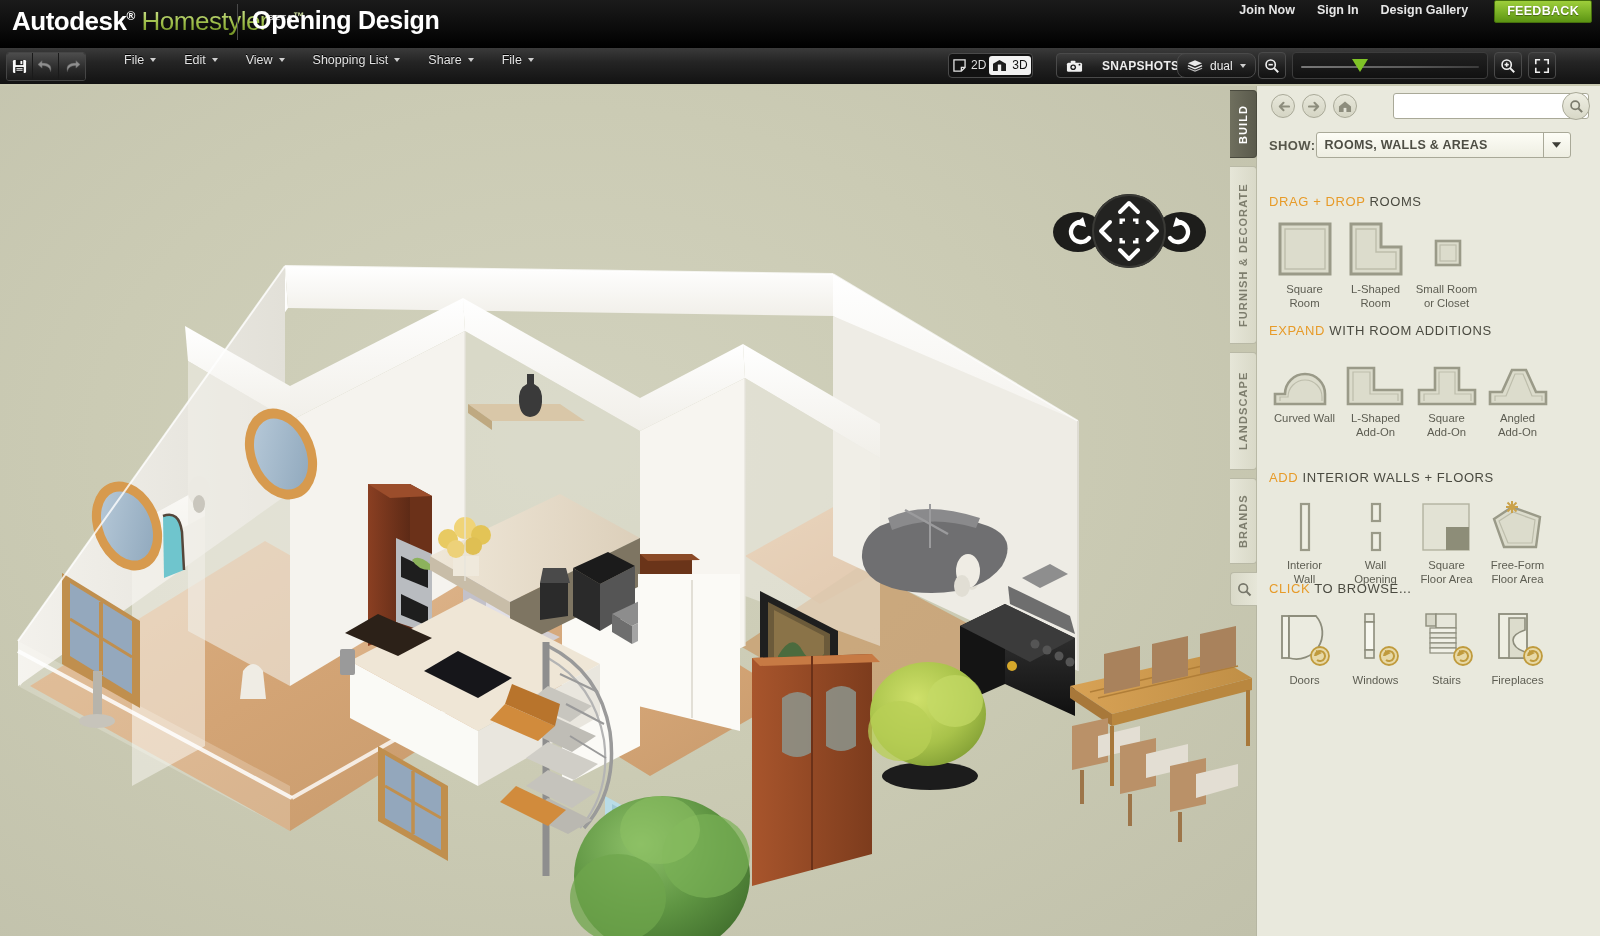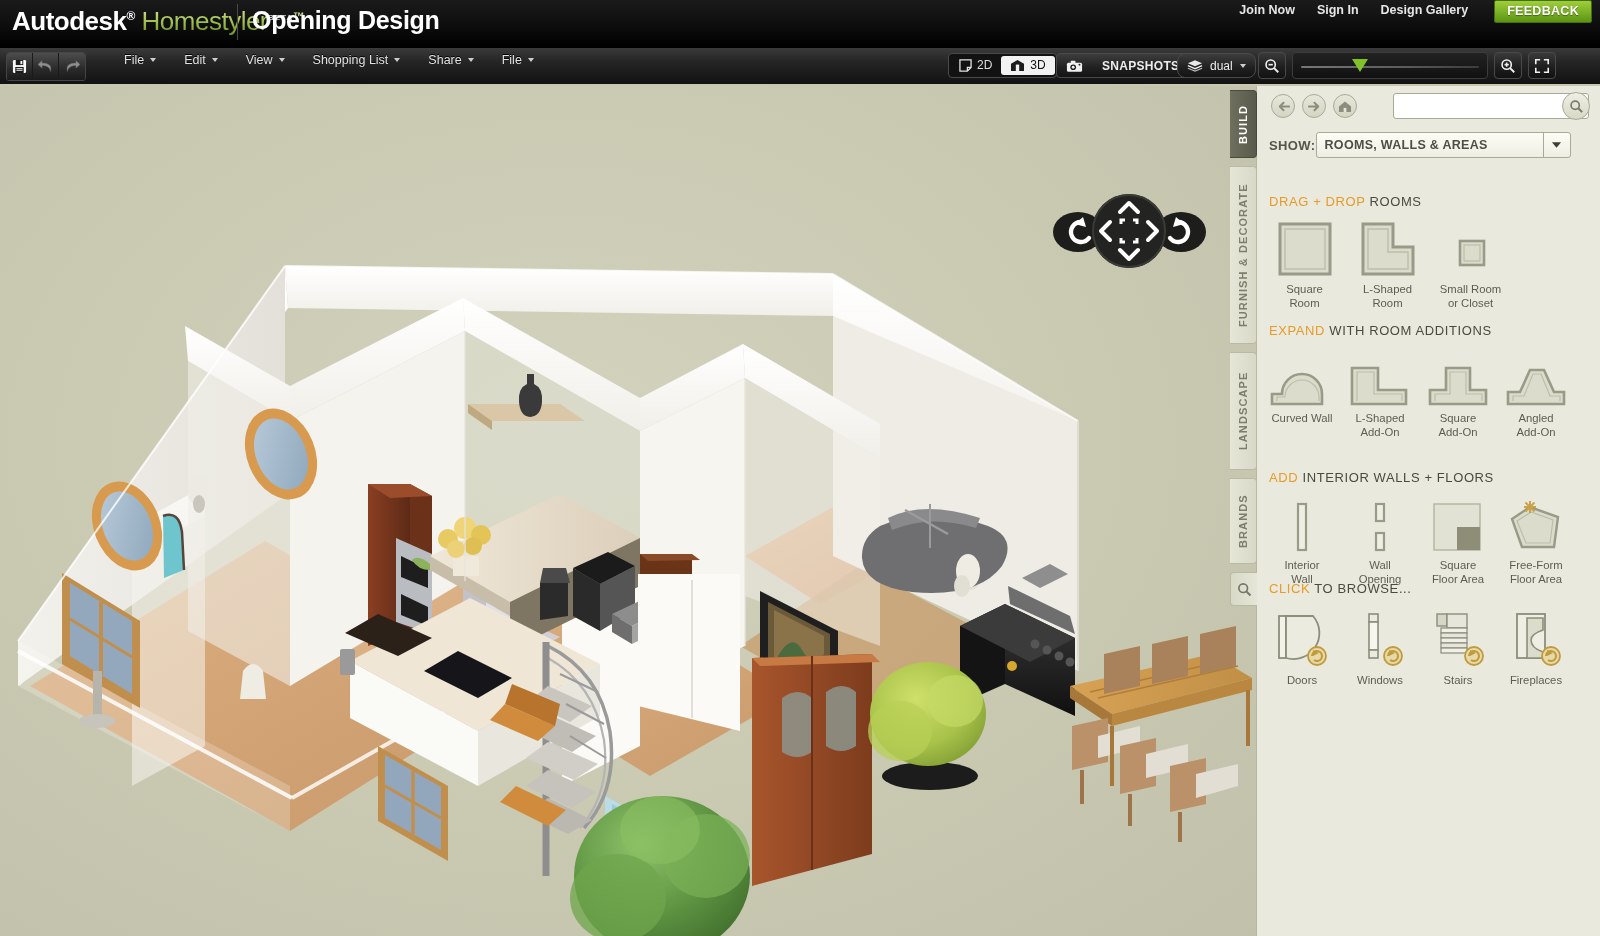--- a/index.html
+++ b/index.html
@@ -78,21 +78,21 @@
     text-shadow: 0 -1px 0 #000;
   }
   .caret-dn { width: 0; height: 0; border-left: 3.5px solid transparent; border-right: 3.5px solid transparent; border-top: 4px solid #cfcfcf; }
 
   .view-toggle {
     position: absolute; left: 948px; top: 5px; height: 25px;
     background: #121212; border: 1px solid #4a4a4a; border-radius: 4px;
     display: flex; align-items: center; padding: 1px;
   }
   .vt-btn {
-    display: flex; align-items: center; gap: 5px; padding: 2px 9px 3px;
+    display: flex; align-items: center; gap: 5px; padding: 2px 3px 3px;
     color: #ddd; font-size: 12px; border-radius: 3px; cursor: pointer;
   }
   .vt-btn.active { background: #f2f2f2; color: #111; font-weight: normal; }
   .snapshots-btn {
     position: absolute; left: 1056px; top: 5px; height: 25px;
     background: linear-gradient(180deg,#3d3d3d 0%, #202020 60%, #141414 100%);
     border: 1px solid #4a4a4a; border-radius: 4px;
     display: flex; align-items: center; gap: 19px; padding: 0 12px 0 9px;
     color: #ededed; font-size: 12px; font-weight: bold; cursor: pointer; letter-spacing: .3px;
   }
@@ -196,21 +196,21 @@
     position: absolute; right: 0; top: 0; width: 27px; height: 24px;
     border-left: 1px solid #a9a998; display: flex; align-items: center; justify-content: center;
   }
 
   .section { position: absolute; left: 12px; width: 300px; }
   .sec-title {
     font-size: 13px; font-weight: normal; letter-spacing: .6px;
     color: #4a4a40; white-space: nowrap; margin-bottom: 10px;
   }
   .sec-title .hl { color: #e79b29; }
-  .tiles { display: flex; gap: 12px; }
+  .tiles { display: flex; gap: 0; }
   .tile {
     width: 71px; display: flex; flex-direction: column; align-items: center;
     cursor: pointer; text-align: center;
   }
   .tile .glyph { height: 58px; display: flex; align-items: flex-end; justify-content: center; }
   .tile .tlabel {
     margin-top: 5px; font-size: 11.3px; color: #5d5d52; line-height: 14px;
   }
   .browse-tiles .tile { width: 71px; }
   .browse-tiles .glyph { height: 62px; position: relative; }

